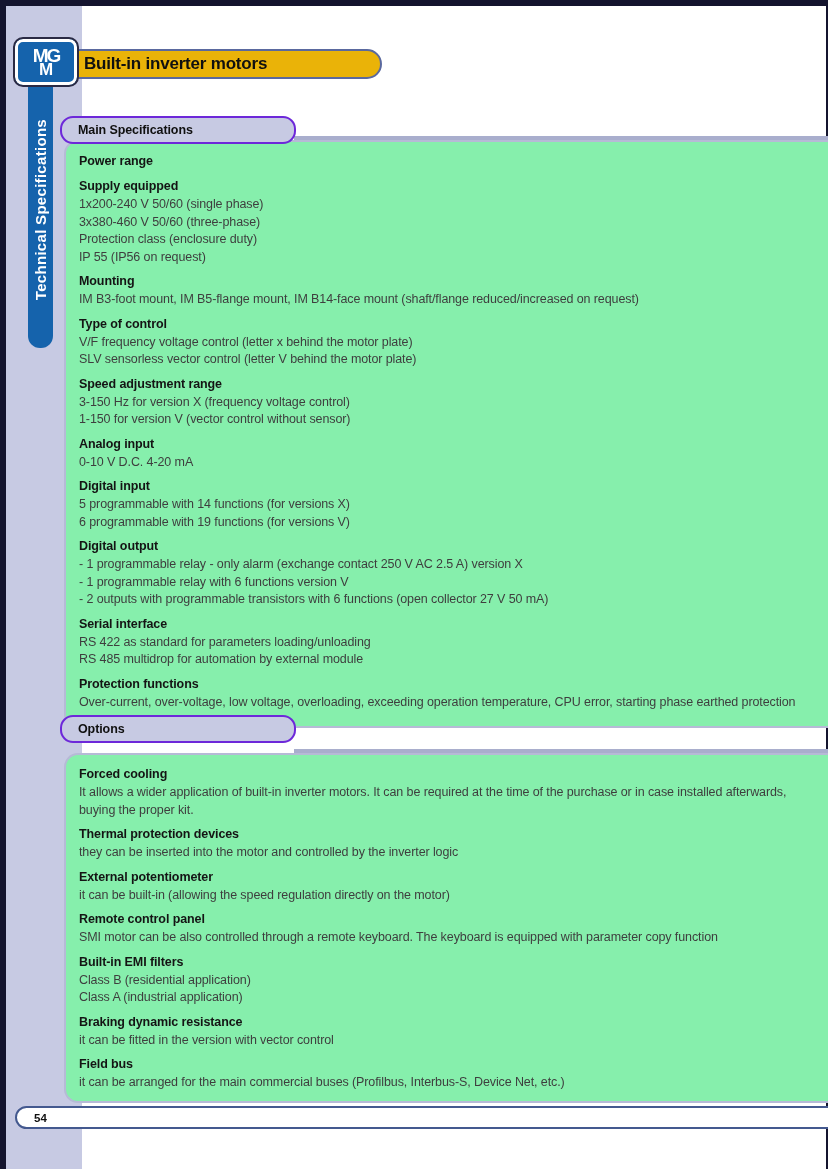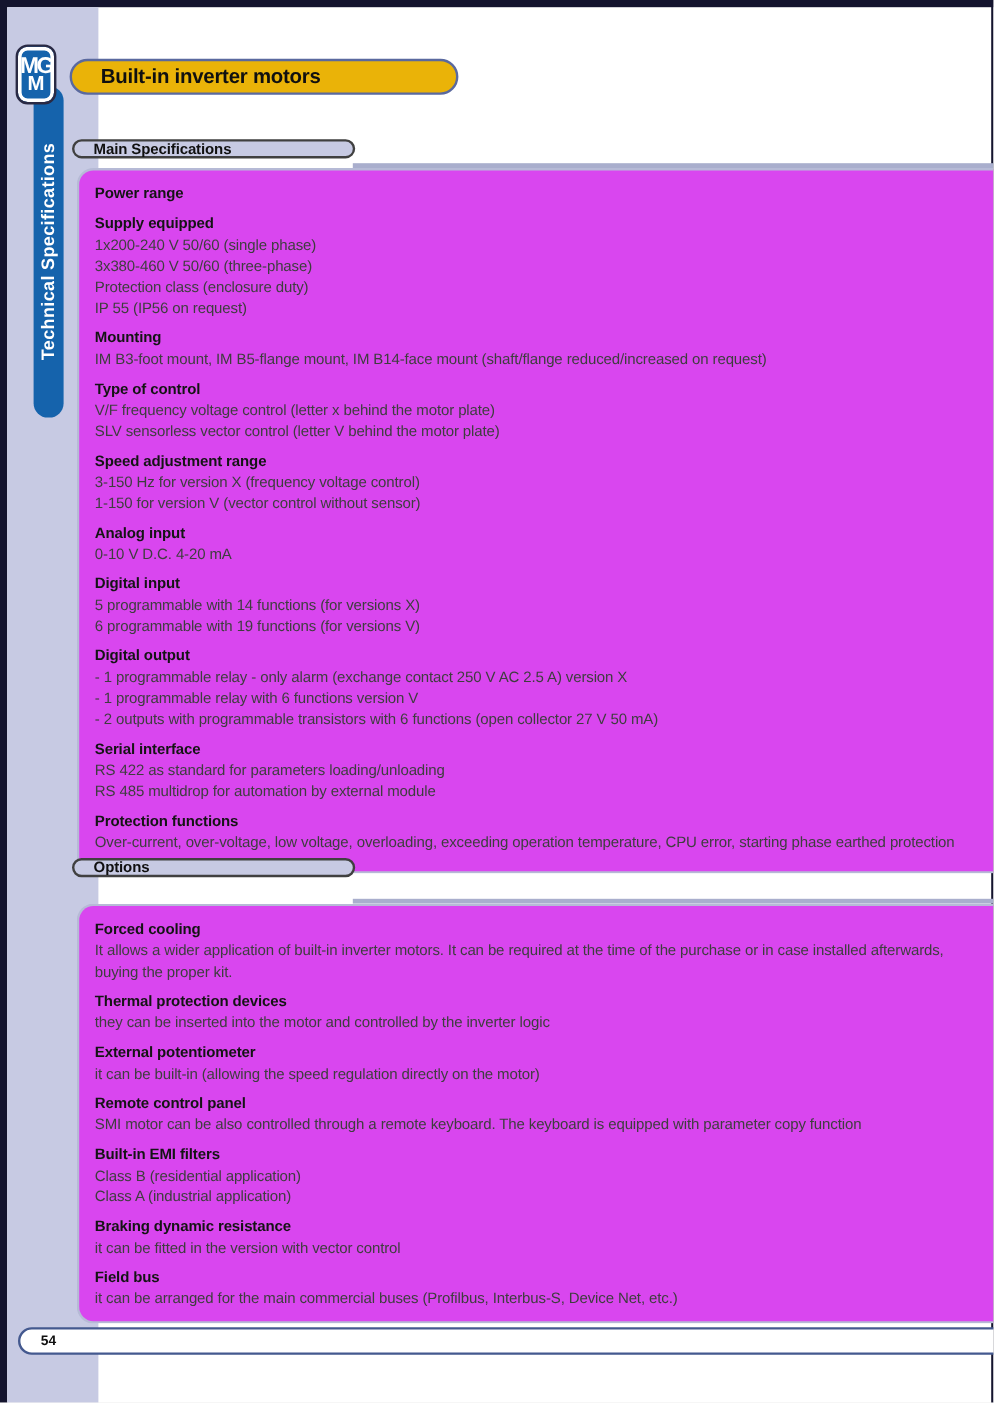--- a/index.html
+++ b/index.html
@@ -17,52 +17,52 @@
   .title-pill {
     position:absolute; left:58px; top:49px; width:324px; height:30px;
     background:#eab308; border:2px solid #5a699f; border-radius:16px;
     display:flex; align-items:center; padding-left:24px; z-index:2;
   }
   .title-pill span {
     font-weight:bold; font-size:17px; letter-spacing:-0.2px; color:#101010;
   }
 
   .mgm-logo {
-    position:absolute; left:13px; top:37px; width:34px; height:50px;
+    position:absolute; left:13px; top:37px; width:66px; height:50px;
     background:#1563ac; border:2px solid #2a2a44; border-radius:10px;
     box-shadow: inset 0 0 0 3px #ffffff;
     display:flex; flex-direction:column; align-items:center; justify-content:center;
     z-index:3; color:#fff; font-weight:bold; text-align:center;
   }
   .mgm-logo .l1 { font-size:19px; line-height:15px; letter-spacing:-2px; }
   .mgm-logo .l2 { font-size:17px; line-height:14px; }
 
   .side-banner {
     position:absolute; left:28px; top:72px; width:25px; height:276px;
     background:#1563ac; border-radius:12px; z-index:1;
     display:flex; align-items:center; justify-content:center;
   }
   .side-banner span {
     writing-mode:vertical-rl; transform:rotate(180deg);
     color:#ffffff; font-weight:bold; font-size:15px; letter-spacing:0.3px;
     white-space:nowrap;
   }
 
   .section-pill {
-    position:absolute; left:60px; width:236px; height:16px;
-    background:#c7cae3; border:2px solid #404040; border-radius:13px;
+    position:absolute; left:60px; width:236px; height:28px;
+    background:#c7cae3; border:2px solid #6d28d9; border-radius:13px;
     display:flex; align-items:center; padding-left:16px; z-index:2;
   }
   .section-pill span { font-weight:bold; font-size:12.5px; color:#101010; letter-spacing:-0.1px; }
   .section-rule {
     position:absolute; left:294px; width:534px; height:4px; background:#a9aecd; z-index:1;
   }
   .section-box {
     position:absolute; left:64px; width:764px;
-    background:#d946ef; border:2px solid #b6bad6; border-right:none;
+    background:#86efac; border:2px solid #b6bad6; border-right:none;
     border-radius:14px 0 0 14px;
     padding:10px 10px 0 13px;
   }
   #main-box    { top:140px; height:588px; }
   #options-box { top:753px; height:350px; }
   #main-pill    { top:116px; }
   #options-pill { top:715px; }
   #main-rule    { top:136px; }
   #options-rule { top:749px; }
 

